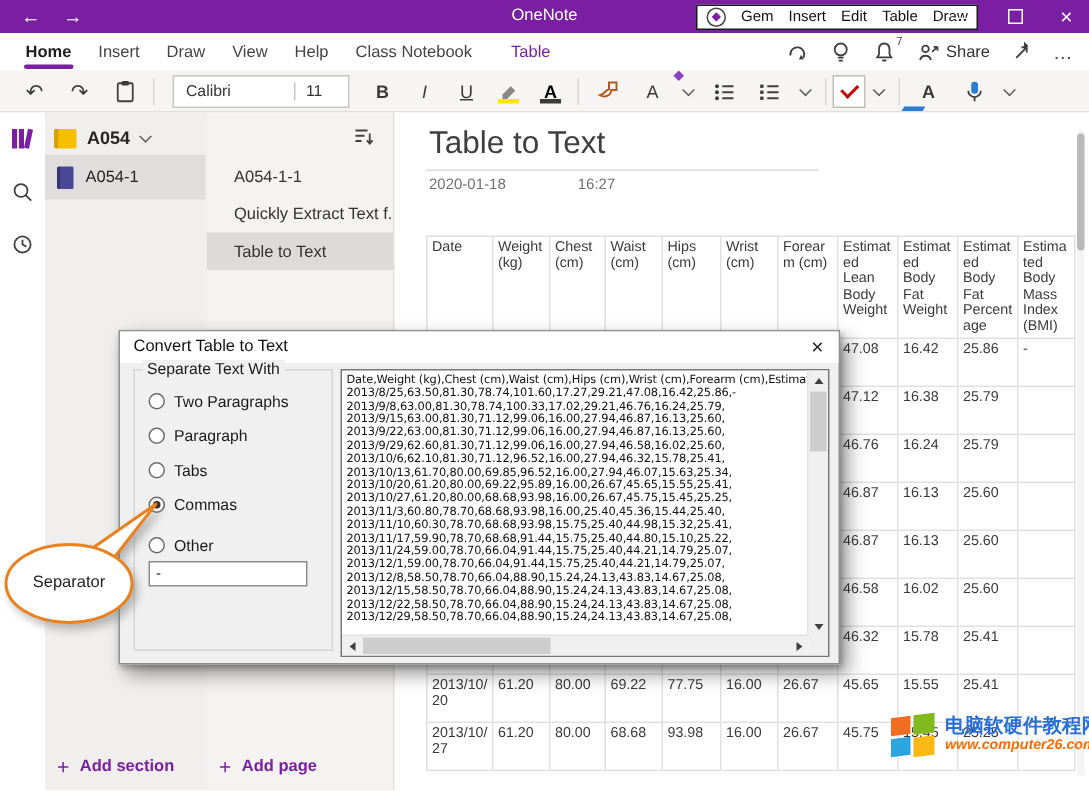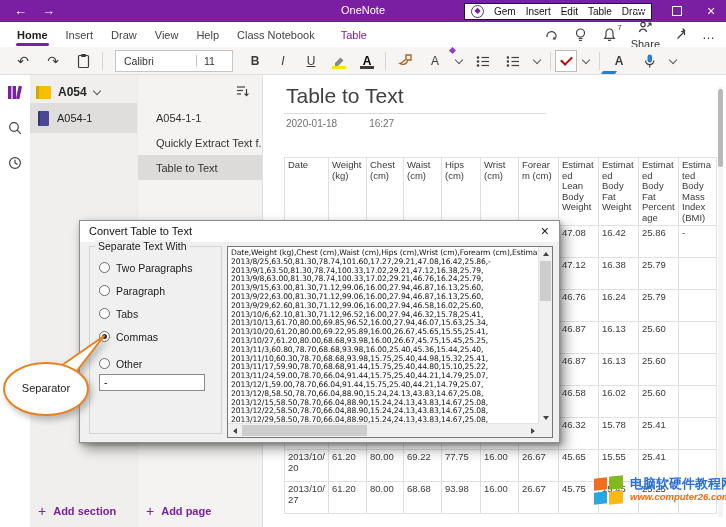--- a/index.html
+++ b/index.html
@@ -22,21 +22,21 @@
   
   .tabbar{position:absolute;left:0;top:22px;width:726px;height:25px;background:#fff;display:flex;
     align-items:center;padding-left:8px;box-sizing:border-box;}
   .tab{font-size:11px;color:#444;padding:0 9px;height:100%;display:flex;align-items:center;position:relative;}
   .tab.active{font-weight:bold;color:#1f1f1f;}
   .tab.active::after{content:"";position:absolute;left:8px;right:8px;bottom:1px;height:3px;background:#7a1fa2;border-radius:2px;}
   .tab.contextual{color:#7a1fa2;margin-left:8px;}
   .tab-icons{position:absolute;right:10px;top:0;height:100%;display:flex;align-items:center;gap:14px;color:#404040;}
   .ticon{display:flex;align-items:center;position:relative;}
   .badge{position:absolute;top:-4px;right:-5px;font-size:7.5px;color:#404040;}
-  .share-w{display:flex;align-items:center;gap:4px;font-size:11px;color:#333;flex-direction:column;}
+  .share-w{display:flex;align-items:center;gap:4px;font-size:11px;color:#333;}
   .more-ic{font-size:13px;letter-spacing:1px;}
 
   
   .ribbon{position:absolute;left:0;top:47px;width:726px;height:28px;background:#f6f5f3;
     border-bottom:1px solid #e1dfdd;display:flex;align-items:center;padding-left:8px;box-sizing:border-box;}
   .rbtn{width:30px;height:22px;display:flex;align-items:center;justify-content:center;font-size:14px;color:#3b3b3b;}
   .rsep{width:1px;height:18px;background:#d8d6d4;margin:0 4px;}
   .fontbox{width:116px;height:20px;background:#fff;border:1px solid #c8c6c4;display:flex;align-items:center;
     font-size:10.5px;color:#333;margin:0 8px;}
   .fontname{flex:1;padding-left:8px;}
@@ -74,21 +74,21 @@
   .page-item.selected{background:#dcdbd9;}
   .addbtn{position:absolute;bottom:8px;display:flex;align-items:center;gap:7px;color:#7a1fa2;font-size:11px;font-weight:bold;}
   .addbtn .plus{font-size:14px;font-weight:normal;}
   .add-section{left:38px;}
   .add-page{left:146px;}
 
   
   .pagearea{position:absolute;left:262px;top:75px;right:0;bottom:0;background:#fff;border-left:1px solid #e3e1df;overflow:hidden;}
   .page-title{position:absolute;left:23px;top:9px;font-size:21px;color:#3f3f3f;}
   .title-rule{position:absolute;left:21px;top:38px;width:262px;height:1px;background:#dcdcdc;}
-  .meta{position:absolute;left:23px;top:43px;font-size:10px;color:#707070;display:flex;gap:32px;}
+  .meta{position:absolute;left:23px;top:43px;font-size:10px;color:#707070;display:flex;gap:48px;}
   .tablewrap{position:absolute;left:21px;top:82px;width:433px;}
   table.bg{border-collapse:collapse;table-layout:fixed;width:432px;}
   table.bg th,table.bg td{border:1px solid #e2e1e0;font-size:9.5px;line-height:10.5px;padding:2px 3px;
     vertical-align:top;text-align:left;color:#3a3a3a;font-weight:normal;overflow-wrap:anywhere;}
   table.bg tbody tr{height:32px;}
   table.bg td:first-child{word-break:break-all;}
   .pscroll-track{position:absolute;right:3px;top:12px;width:5px;bottom:10px;background:#f4f4f4;}
   .pscroll-thumb{position:absolute;right:3px;top:14px;width:5px;height:78px;background:#b9b9b9;border-radius:3px;}
 
   
@@ -561,21 +561,20 @@
             <span>Other</span>
           </div>
         </div>
       <div class="other-input">-</div>
     </div>
     <div class="preview">
       <div class="plines">
 
       <div>Date,Weight (kg),Chest (cm),Waist (cm),Hips (cm),Wrist (cm),Forearm (cm),Estimated Lean</div>
           <div>2013/8/25,63.50,81.30,78.74,101.60,17.27,29.21,47.08,16.42,25.86,-</div>
-          <div>2013/9/1,63.50,81.30,78.74,100.33,17.02,29.21,47.12,16.38,25.79,</div>
           <div>2013/9/8,63.00,81.30,78.74,100.33,17.02,29.21,46.76,16.24,25.79,</div>
           <div>2013/9/15,63.00,81.30,71.12,99.06,16.00,27.94,46.87,16.13,25.60,</div>
           <div>2013/9/22,63.00,81.30,71.12,99.06,16.00,27.94,46.87,16.13,25.60,</div>
           <div>2013/9/29,62.60,81.30,71.12,99.06,16.00,27.94,46.58,16.02,25.60,</div>
           <div>2013/10/6,62.10,81.30,71.12,96.52,16.00,27.94,46.32,15.78,25.41,</div>
           <div>2013/10/13,61.70,80.00,69.85,96.52,16.00,27.94,46.07,15.63,25.34,</div>
           <div>2013/10/20,61.20,80.00,69.22,95.89,16.00,26.67,45.65,15.55,25.41,</div>
           <div>2013/10/27,61.20,80.00,68.68,93.98,16.00,26.67,45.75,15.45,25.25,</div>
           <div>2013/11/3,60.80,78.70,68.68,93.98,16.00,25.40,45.36,15.44,25.40,</div>
           <div>2013/11/10,60.30,78.70,68.68,93.98,15.75,25.40,44.98,15.32,25.41,</div>

